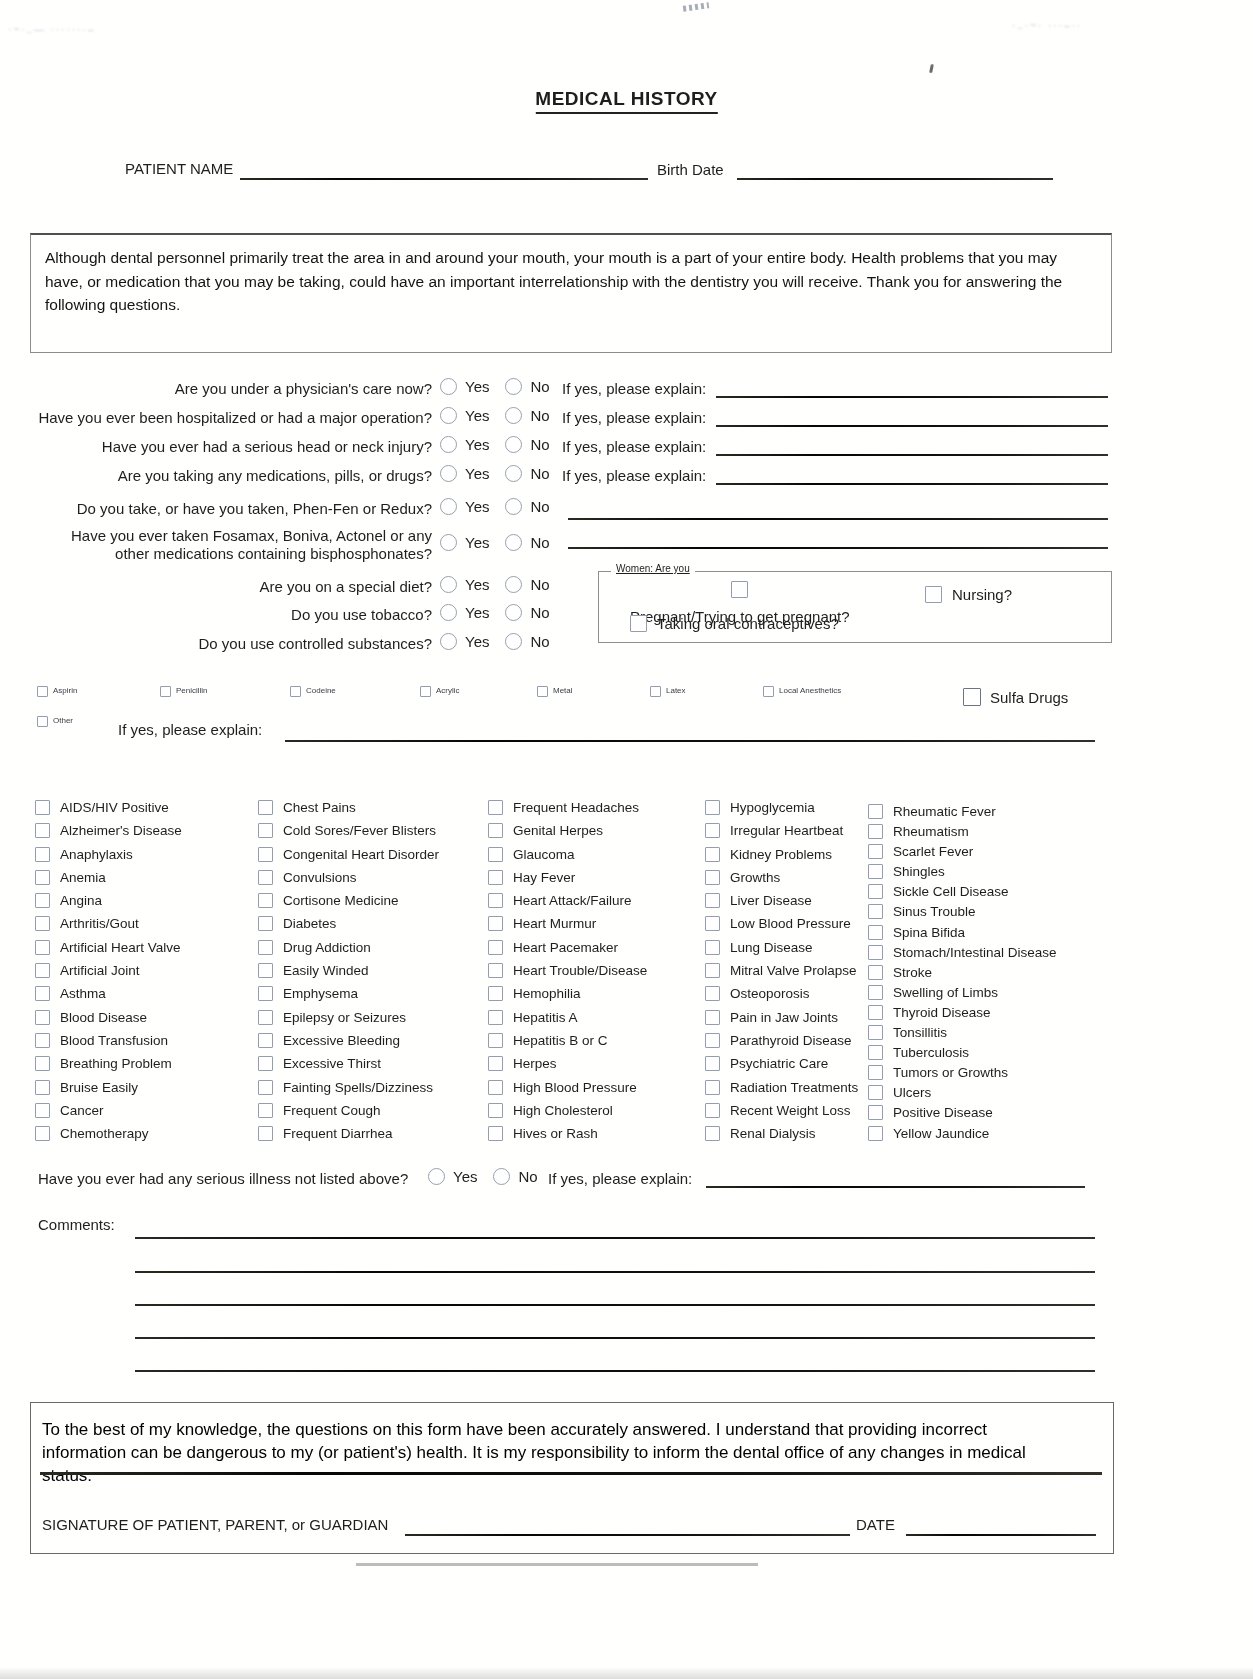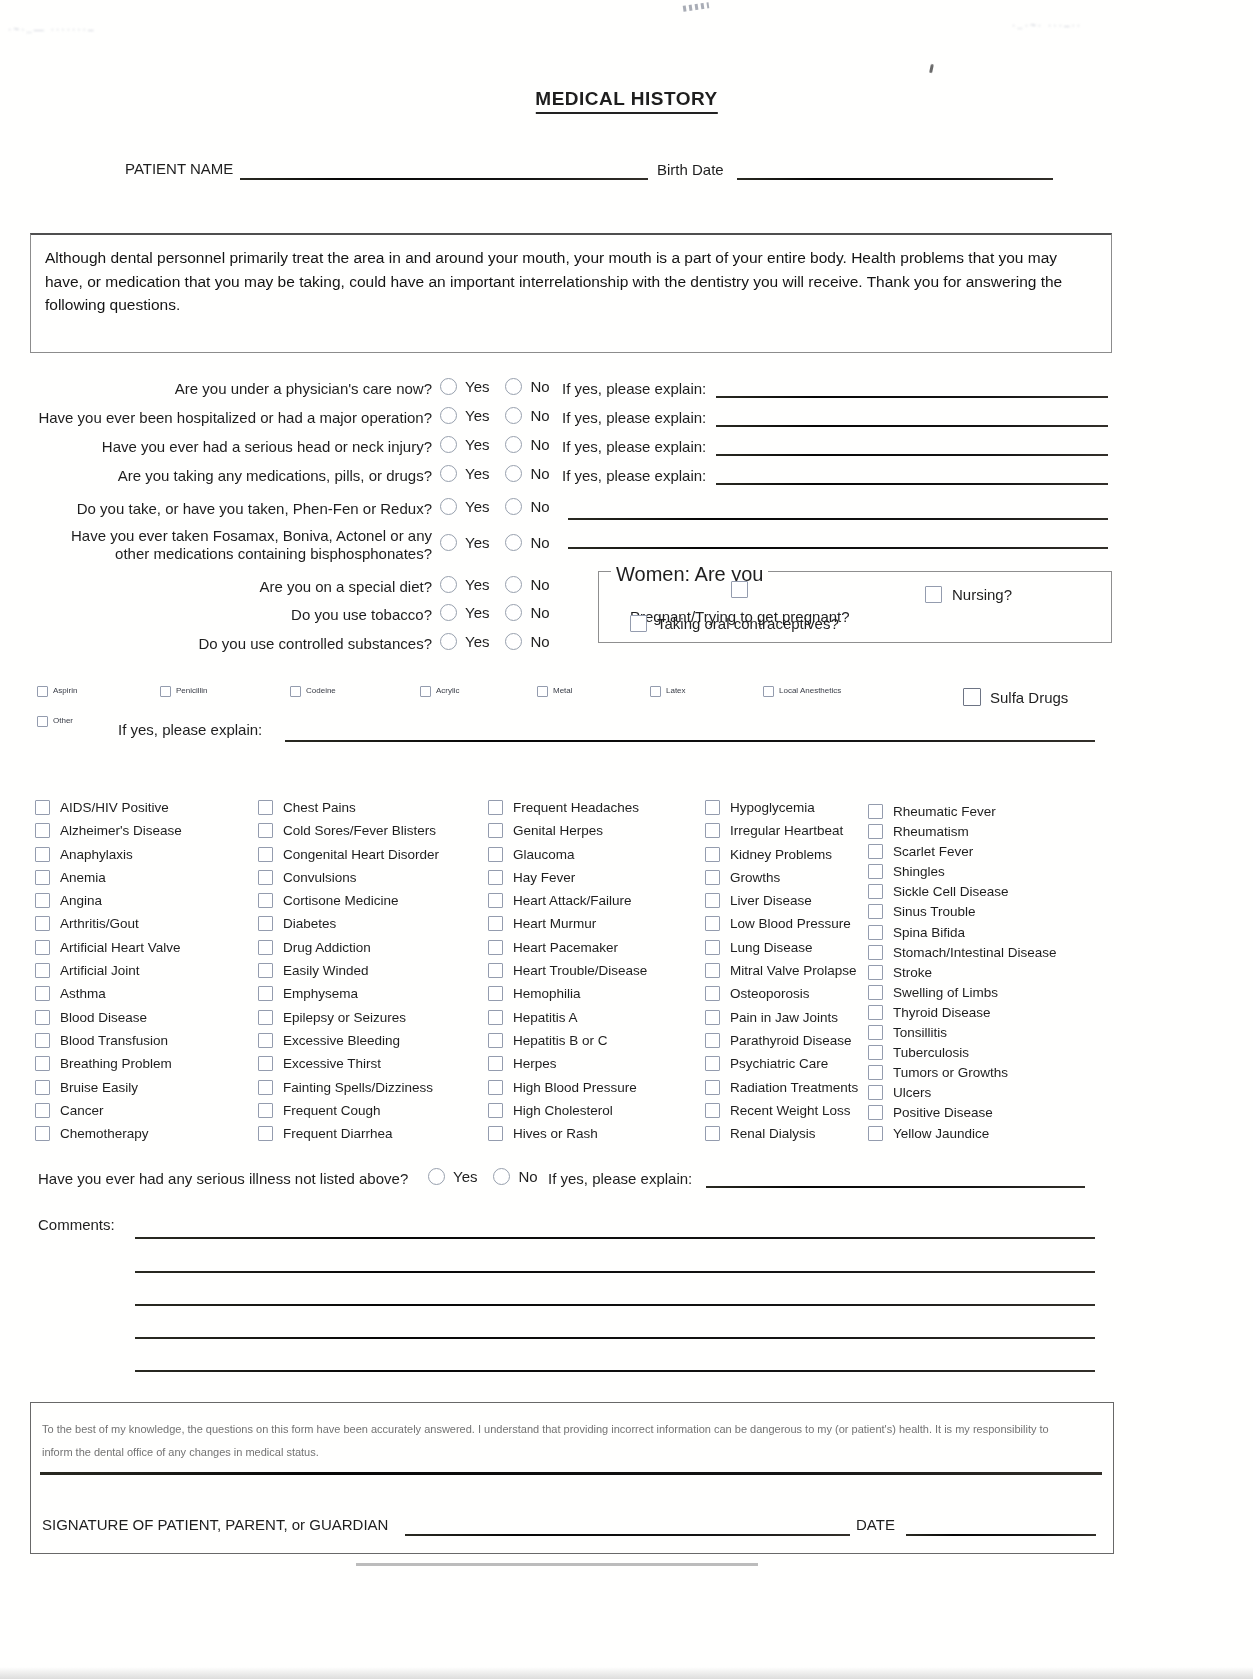--- a/index.html
+++ b/index.html
@@ -7,38 +7,38 @@
     position:relative; width:1253px; height:1679px; background:#fffffe;
     font-family:"Liberation Sans", sans-serif; color:#1e1e1e; overflow:hidden;
   }
   .abs { position:absolute; }
   .t15 { font-size:15px; line-height:17px; white-space:nowrap; }
   .clinic { font-size:15px; }
   .title { font-weight:bold; font-size:19px; letter-spacing:.5px; border-bottom:2.5px solid #222; padding-bottom:3px; }
   .line { position:absolute; height:2px; background:linear-gradient(90deg,#2a2a22,#060606 25%,#141414 70%,#33302a); }
   .box { position:absolute; border:1px solid #8f8f8f; }
   .intro { border:1px solid #8c8c8c; border-top:2px solid #4f4f4f; font-size:15.5px; line-height:23.5px; padding:11px 14px; color:#141414; }
-  .legend { position:absolute; top:-9px; background:#fffffe; padding:0 5px; font-size:20px; white-space:nowrap; }
+  .legend { position:absolute; top:-9px; background:#fffffe; padding:0 5px; font-size:10px; white-space:nowrap;text-decoration:underline; }
   .q { position:absolute; width:412px; text-align:right; font-size:15px; line-height:18px; white-space:nowrap; }
   .yn { position:absolute; display:flex; align-items:center; }
   .radio { width:15px; height:15px; border:1.2px solid #97a0ad; border-radius:50%; background:#fff; margin-right:8px; flex:0 0 auto; }
   .yn-label { font-size:15px; margin-right:16px; }
   .cb { display:inline-block; width:13px; height:13px; border:1px solid #949cae; border-radius:1px; background:#fff; flex:0 0 auto; }
   .cb.w { width:15px; height:15px; }
   .cb.sm { width:9px; height:9px; }
   .cb.big { width:16px; height:16px; border-color:#6d7484; }
   .witem { position:absolute; display:flex; align-items:center; gap:10px; font-size:15px; }
   .aitem { position:absolute; display:flex; align-items:flex-start; gap:5px; font-size:8px; color:#383c46; }
   .cond-col { position:absolute; width:218px; }
   .cond-item { display:flex; align-items:flex-start; height:23.3px; }
   .tight .cond-item { height:20.1px; }
   .cond-item .cb { margin-top:0; }
   .cond-label { font-size:13.5px; line-height:15px; padding-left:10px; white-space:nowrap; }
   .sig-box { border:1.5px solid #686868; }
-  .statement { font-size:11px; line-height:23px; color:#737373; }
+  .statement { font-size:17px; line-height:23px; color:#000000; }
   .smudge { position:absolute; color:#c3c7d2; filter:blur(1px); font-size:10px; letter-spacing:2px; white-space:nowrap; }
   .markbar { position:absolute; width:26px; height:6px; background:repeating-linear-gradient(90deg,#a9adb6 0 3px,transparent 3px 6px); filter:blur(.7px); transform:rotate(-8deg); }
   .tick { position:absolute; width:3px; height:9px; background:#6a6a6a; border-radius:2px; transform:rotate(12deg); filter:blur(.3px); }
   .faintline { position:absolute; height:3px; background:#bcbcbc; filter:blur(.6px); }
   .bottom-shadow { position:absolute; left:0; bottom:0; width:100%; height:12px; background:linear-gradient(180deg, rgba(0,0,0,0), rgba(120,120,120,.25)); }
 </style>
 </head>
 <body>
 
 <div class="page">

